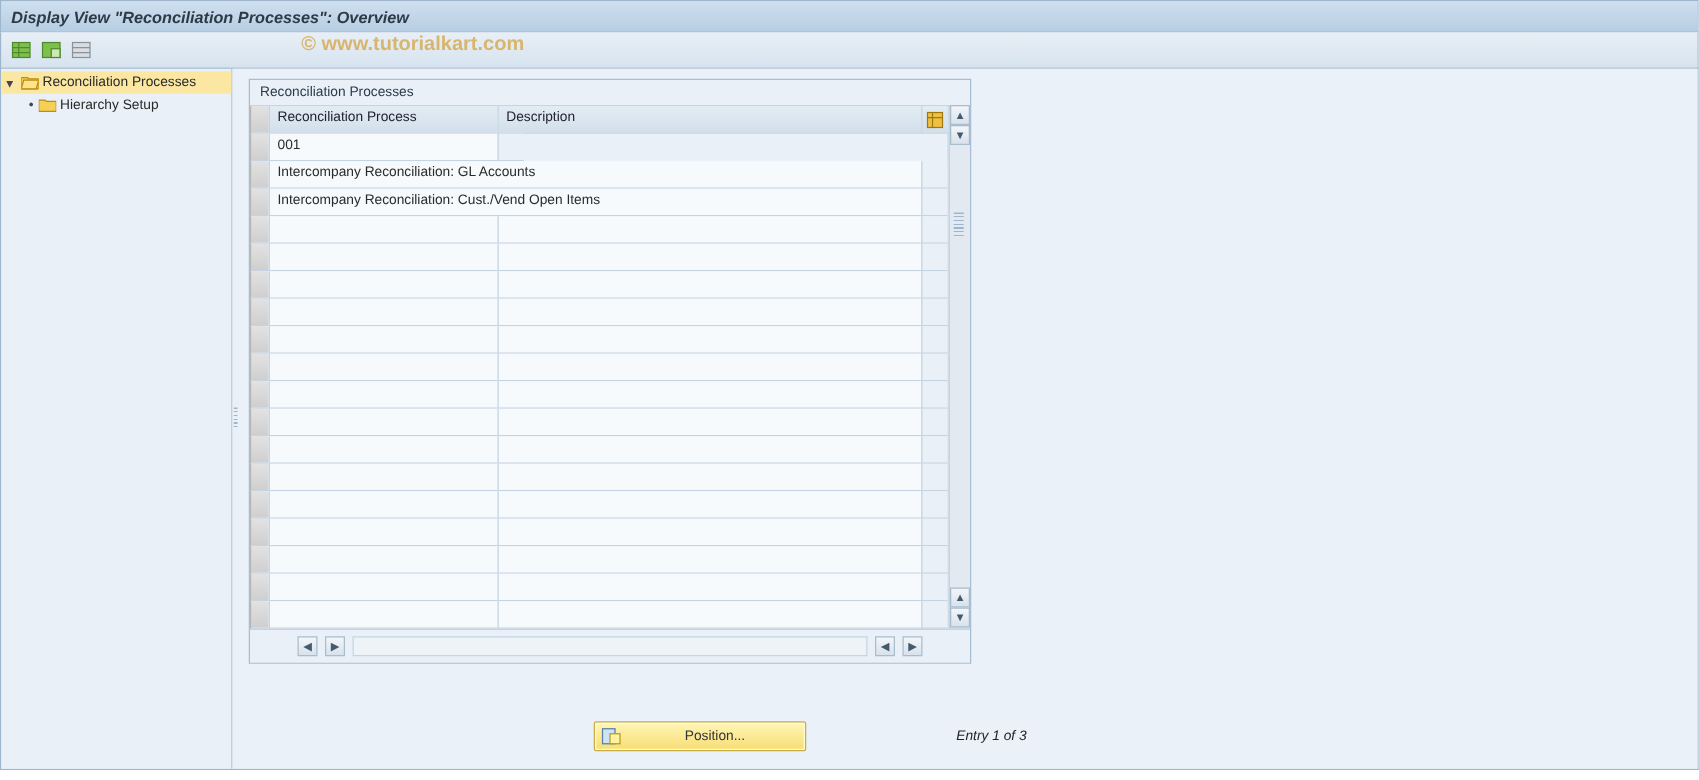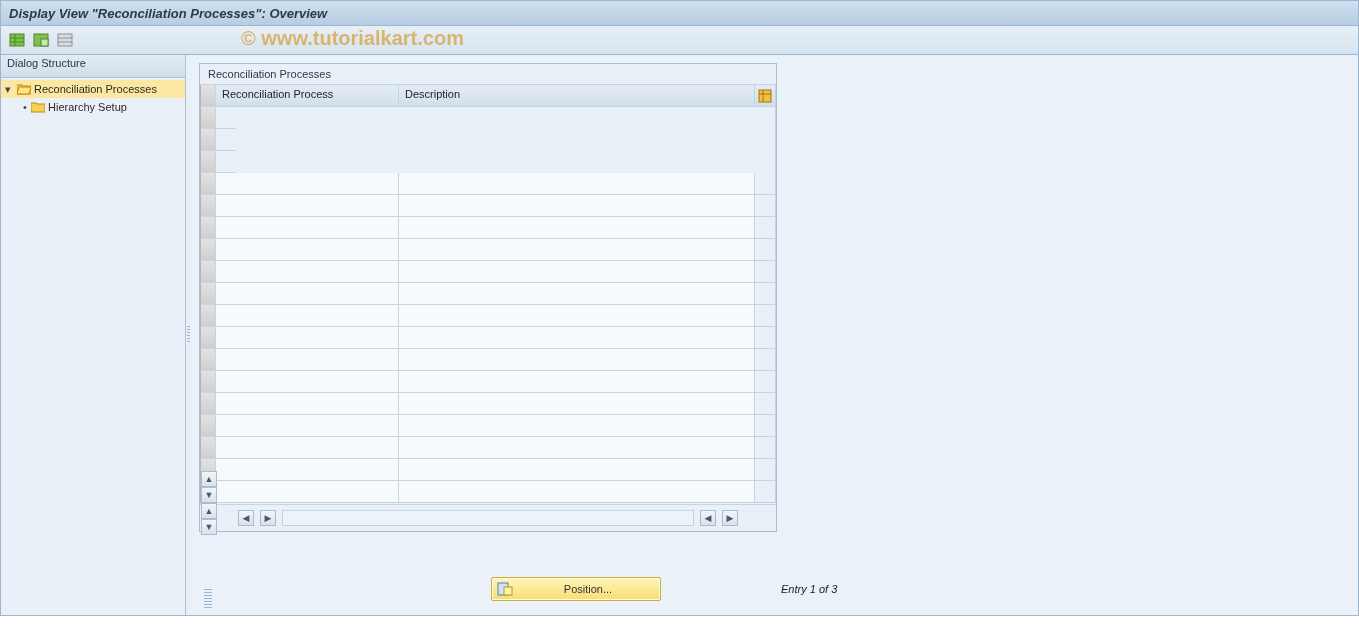--- a/index.html
+++ b/index.html
@@ -39,21 +39,21 @@
   .tbtn {
     width: 20px; height: 18px;
     display: inline-flex;
     align-items: center;
     justify-content: center;
   }
   .watermark {
     position: absolute;
     left: 240px; top: 1px;
     color: #d18a00;
-    font-size: 20px;
+    font-size: 16px;
     font-weight: bold;
     opacity: 0.55;
     pointer-events: none;
   }
   .workarea {
     display: flex;
     height: 560px;
     border-left: 1px solid #9db6cd;
     border-right: 1px solid #9db6cd;
     border-bottom: 1px solid #9db6cd;
@@ -119,21 +119,20 @@
     width: 576px;
     border: 1px solid #a9bed2;
     background: #e9f0f7;
   }
   .panel-title {
     padding: 4px 8px;
     color: #2b3a49;
   }
   .grid-wrap {
     display: flex;
-    flex-direction: column;
   }
   .grid {
     flex: 1;
     border-top: 1px solid #c5d4e2;
     border-right: 1px solid #c5d4e2;
   }
   .grid-head, .grid-row {
     display: flex;
     height: 22px;
     align-items: stretch;
@@ -200,21 +199,21 @@
     display:inline-flex;align-items:center;justify-content:center;
     font-size:9px;color:#445a6e;
   }
   .htrack {
     width: 410px; height:14px;
     background:#eef3f8; border:1px solid #c5d4e2;
   }
   .footer-area {
     position: absolute;
     bottom: 14px;
-    left: 300px;
+    left: 284px;
     display: flex;
     align-items: center;
     gap: 120px;
   }
   .position-btn {
     width: 160px;
     height: 22px;
     background: linear-gradient(#fff6b8,#f7dd73);
     border: 1px solid #c9ae3f;
     display:flex;
@@ -259,21 +258,20 @@
         <line x1="1" y1="5" x2="15" y2="5" stroke="#8a9199"></line>
         <line x1="1" y1="9" x2="15" y2="9" stroke="#8a9199"></line>
       </svg>
   </span>
   <div class="watermark">© www.tutorialkart.com</div>
 </div>
 
 <div class="workarea">
 
   <div class="sidebar">
-    <div class="sidebar-header">Dialog Structure</div>
     <div class="tree">
       <div class="tree-node selected">
         <span class="toggle">▾</span>
         <svg class="folder-icon" viewBox="0 0 14 12">
             <path d="M0 2h5l1 1h8v8H0z" fill="#f6cf55" stroke="#b98e12"></path>
             <path d="M2 4h12l-2 7H0z" fill="#ffe28a" stroke="#b98e12"></path>
           </svg>
         <span>Reconciliation Processes</span>
       </div>
       <div class="tree-node tree-indent1">
@@ -301,28 +299,31 @@
               <svg width="14" height="14">
                   <rect x="1" y="1" width="12" height="12" fill="#f0c040" stroke="#a07810"></rect>
                   <line x1="1" y1="5" x2="13" y2="5" stroke="#a07810"></line>
                   <line x1="5" y1="1" x2="5" y2="13" stroke="#a07810"></line>
                 </svg>
             </div>
           </div>
           <div class="grid-body" id="grid-body">
               <div class="grid-row">
                 <div class="cell sel"></div>
-                <div class="cell col-cfg" style="background:#e9f0f7"></div>
-              </div>
-              <div class="grid-row">
-                <div class="cell sel"></div>
-                <div class="cell col-cfg" style="background:#e9f0f7"></div>
-              </div>
-              <div class="grid-row">
-                <div class="cell sel"></div>
+                <div class="cell col-proc">001</div>
+                <div class="cell col-cfg" style="background:#e9f0f7"></div>
+              </div>
+              <div class="grid-row">
+                <div class="cell sel"></div>
+                <div class="cell col-desc">Intercompany Reconciliation: GL Accounts</div>
+                <div class="cell col-cfg" style="background:#e9f0f7"></div>
+              </div>
+              <div class="grid-row">
+                <div class="cell sel"></div>
+                <div class="cell col-desc">Intercompany Reconciliation: Cust./Vend Open Items</div>
                 <div class="cell col-cfg" style="background:#e9f0f7"></div>
               </div>
               <div class="grid-row">
                 <div class="cell sel"></div>
                 <div class="cell col-proc"></div>
                 <div class="cell col-desc"></div>
                 <div class="cell col-cfg" style="background:#e9f0f7"></div>
               </div>
               <div class="grid-row">
                 <div class="cell sel"></div>

